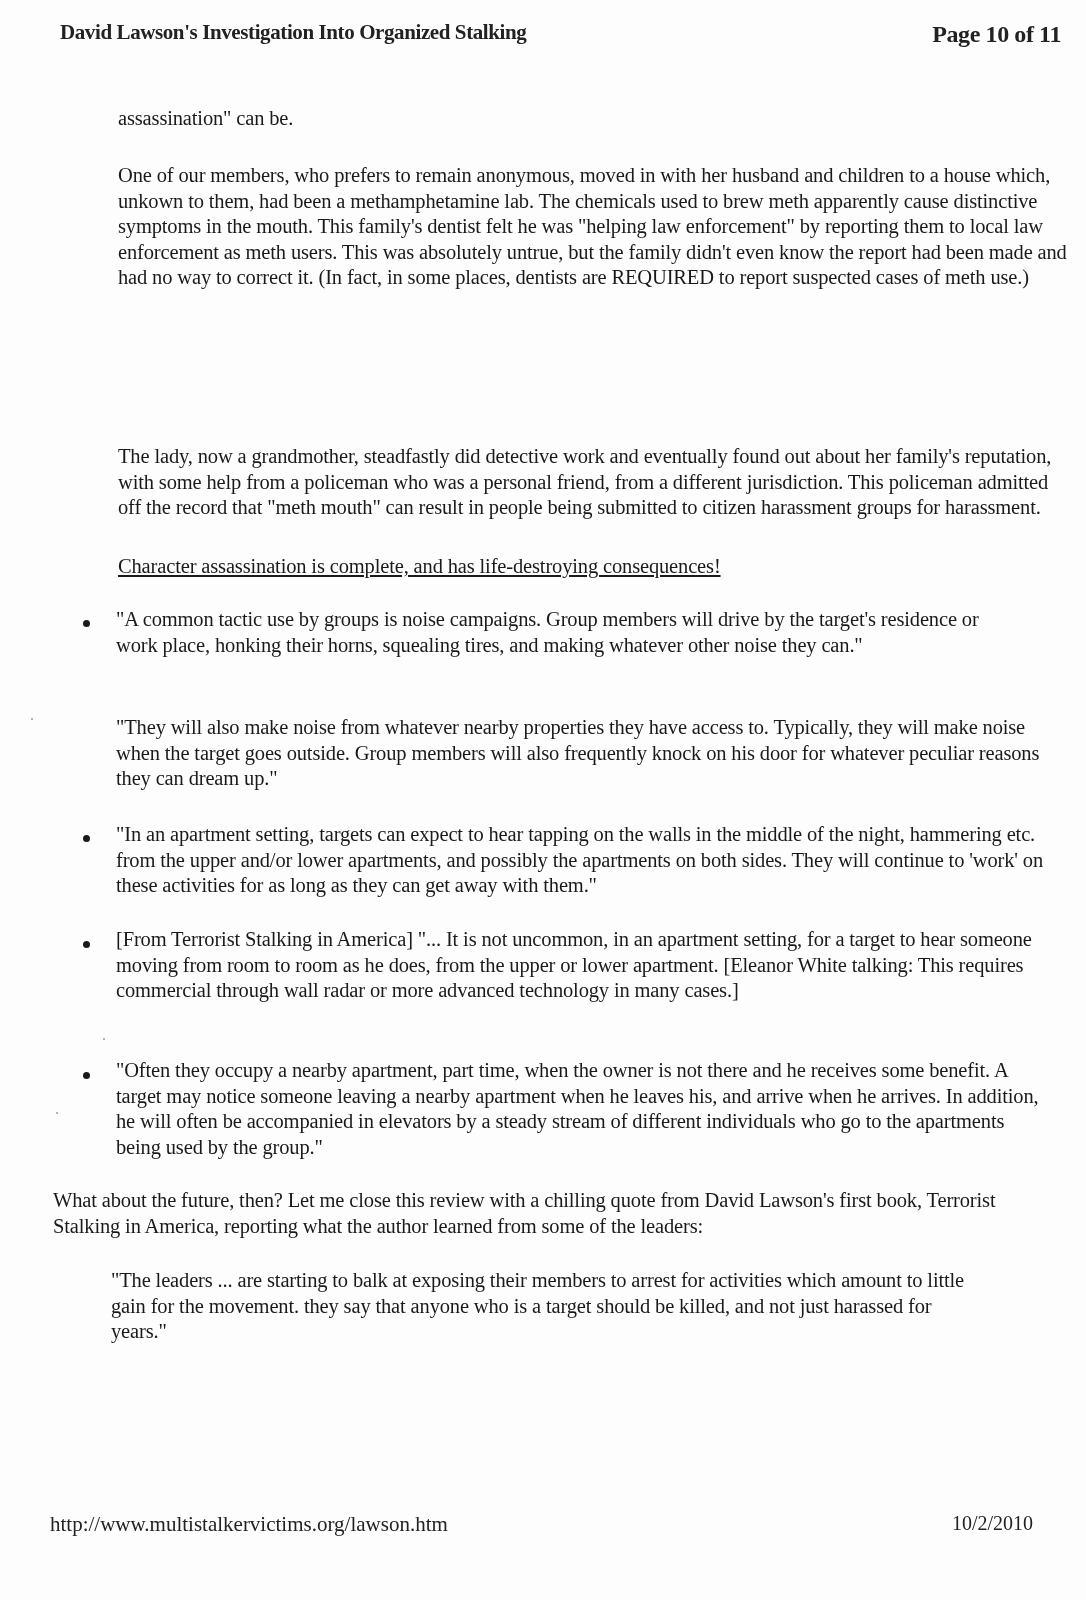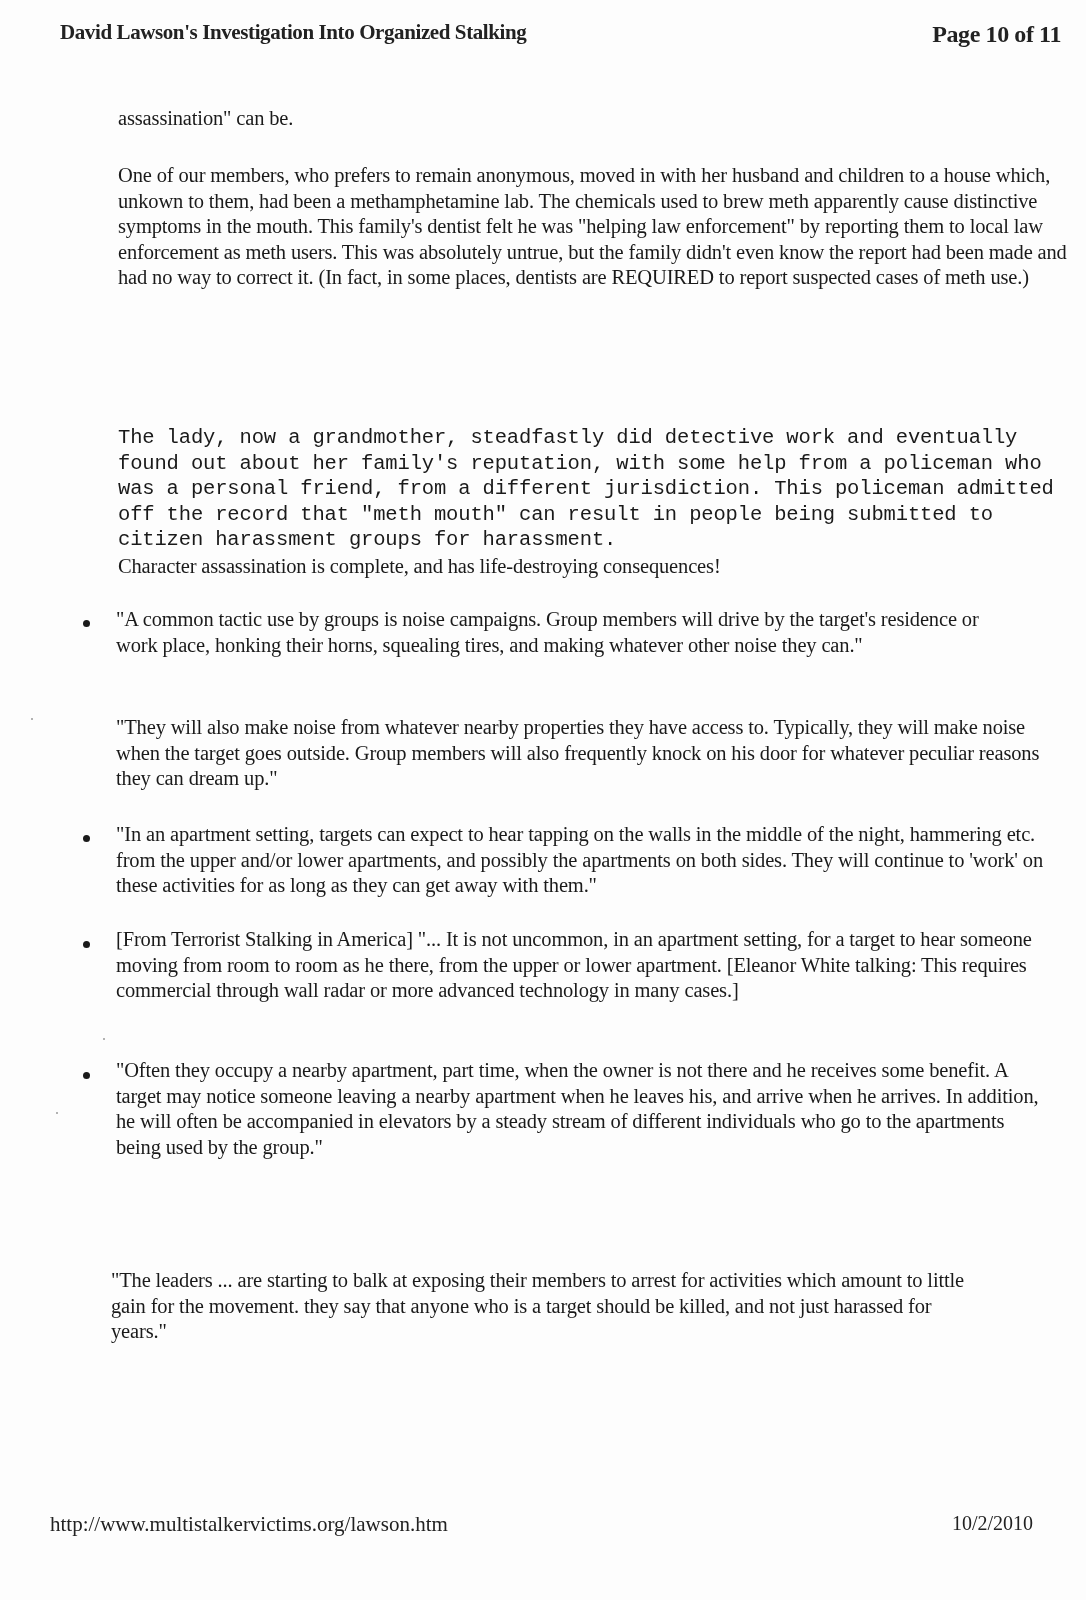--- a/index.html
+++ b/index.html
@@ -79,37 +79,38 @@
 <div class="page">
 
   <div class="hdr-title">David Lawson's Investigation Into Organized Stalking</div>
   <div class="hdr-page">Page 10 of 11</div>
 
   <div class="block indent" style="top:106px;">assassination" can be.</div>
 
   <div class="block indent" style="top:163px;">One of our members, who prefers to remain anonymous, moved in with her husband and children to a house which, unkown to them, had been a methamphetamine lab. The chemicals used to brew meth apparently cause distinctive symptoms in the mouth. This family's dentist felt he was "helping law enforcement" by reporting them to local law enforcement as meth users. This was absolutely untrue, but the family didn't even know the report had been made and had no way to correct it. (In fact, in some places, dentists are REQUIRED to report suspected cases of meth use.)</div>
 
 
-  <div class="block indent" style="top:425px;font-family:Liberation Mono, monospace;">The lady, now a grandmother, steadfastly did detective work and eventually found out about her family's reputation, with some help from a policeman who was a personal friend, from a different jurisdiction. This policeman admitted off the record that "meth mouth" can result in people being submitted to citizen harassment groups for harassment.</div>
+  <div class="block indent" style="top:444px;">The lady, now a grandmother, steadfastly did detective work and eventually found out about her family's reputation, with some help from a policeman who was a personal friend, from a different jurisdiction. This policeman admitted off the record that "meth mouth" can result in people being submitted to citizen harassment groups for harassment.</div>
 
-  <div class="block indent" style="top:554px;">Character assassination is complete, and has life-destroying consequences!</div>
+  <div class="block indent" style="top:554px;text-decoration:underline;">Character assassination is complete, and has life-destroying consequences!</div>
 
   <div class="bullet-dot" style="top:620px;"></div>
   <div class="block bullet-text" style="top:607px; width:900px;">"A common tactic use by groups is noise campaigns. Group members will drive by the target's residence or work place, honking their horns, squealing tires, and making whatever other noise they can."</div>
   <div class="block bullet-text" style="top:715px; width:930px;">"They will also make noise from whatever nearby properties they have access to. Typically, they will make noise when the target goes outside. Group members will also frequently knock on his door for whatever peculiar reasons they can dream up."</div>
 
   <div class="bullet-dot" style="top:835px;"></div>
   <div class="block bullet-text" style="top:822px; width:950px;">"In an apartment setting, targets can expect to hear tapping on the walls in the middle of the night, hammering etc. from the upper and/or lower apartments, and possibly the apartments on both sides. They will continue to 'work' on these activities for as long as they can get away with them."</div>
 
   <div class="bullet-dot" style="top:941px;"></div>
-  <div class="block bullet-text" style="top:927px; width:920px;">[From Terrorist Stalking in America] "... It is not uncommon, in an apartment setting, for a target to hear someone moving from room to room as he there, from the upper or lower apartment. [Eleanor White talking: This requires commercial through wall radar or more advanced technology in many cases.]</div>
+  <div class="block bullet-text" style="top:927px; width:920px;">[From Terrorist Stalking in America] "... It is not uncommon, in an apartment setting, for a target to hear someone moving from room to room as he does, from the upper or lower apartment. [Eleanor White talking: This requires commercial through wall radar or more advanced technology in many cases.]</div>
 
   <div class="bullet-dot" style="top:1072px;"></div>
   <div class="block bullet-text" style="top:1058px; width:925px;">"Often they occupy a nearby apartment, part time, when the owner is not there and he receives some benefit. A target may notice someone leaving a nearby apartment when he leaves his, and arrive when he arrives. In addition, he will often be accompanied in elevators by a steady stream of different individuals who go to the apartments being used by the group."</div>
 
+  <div class="block flush" style="top:1188px; width:980px;">What about the future, then? Let me close this review with a chilling quote from David Lawson's first book, Terrorist Stalking in America, reporting what the author learned from some of the leaders:</div>
 
   <div class="block quote" style="top:1268px; width:860px;">"The leaders ... are starting to balk at exposing their members to arrest for activities which amount to little gain for the movement. they say that anyone who is a target should be killed, and not just harassed for years."</div>
 
 
   <div class="footer-url">http://www.multistalkervictims.org/lawson.htm</div>
   <div class="footer-date">10/2/2010</div>
 
   <div class="speck" style="left:18px; top:718px;"></div>
   <div class="speck" style="left:43px; top:1112px;"></div>
   <div class="speck" style="left:90px; top:1038px;"></div>

